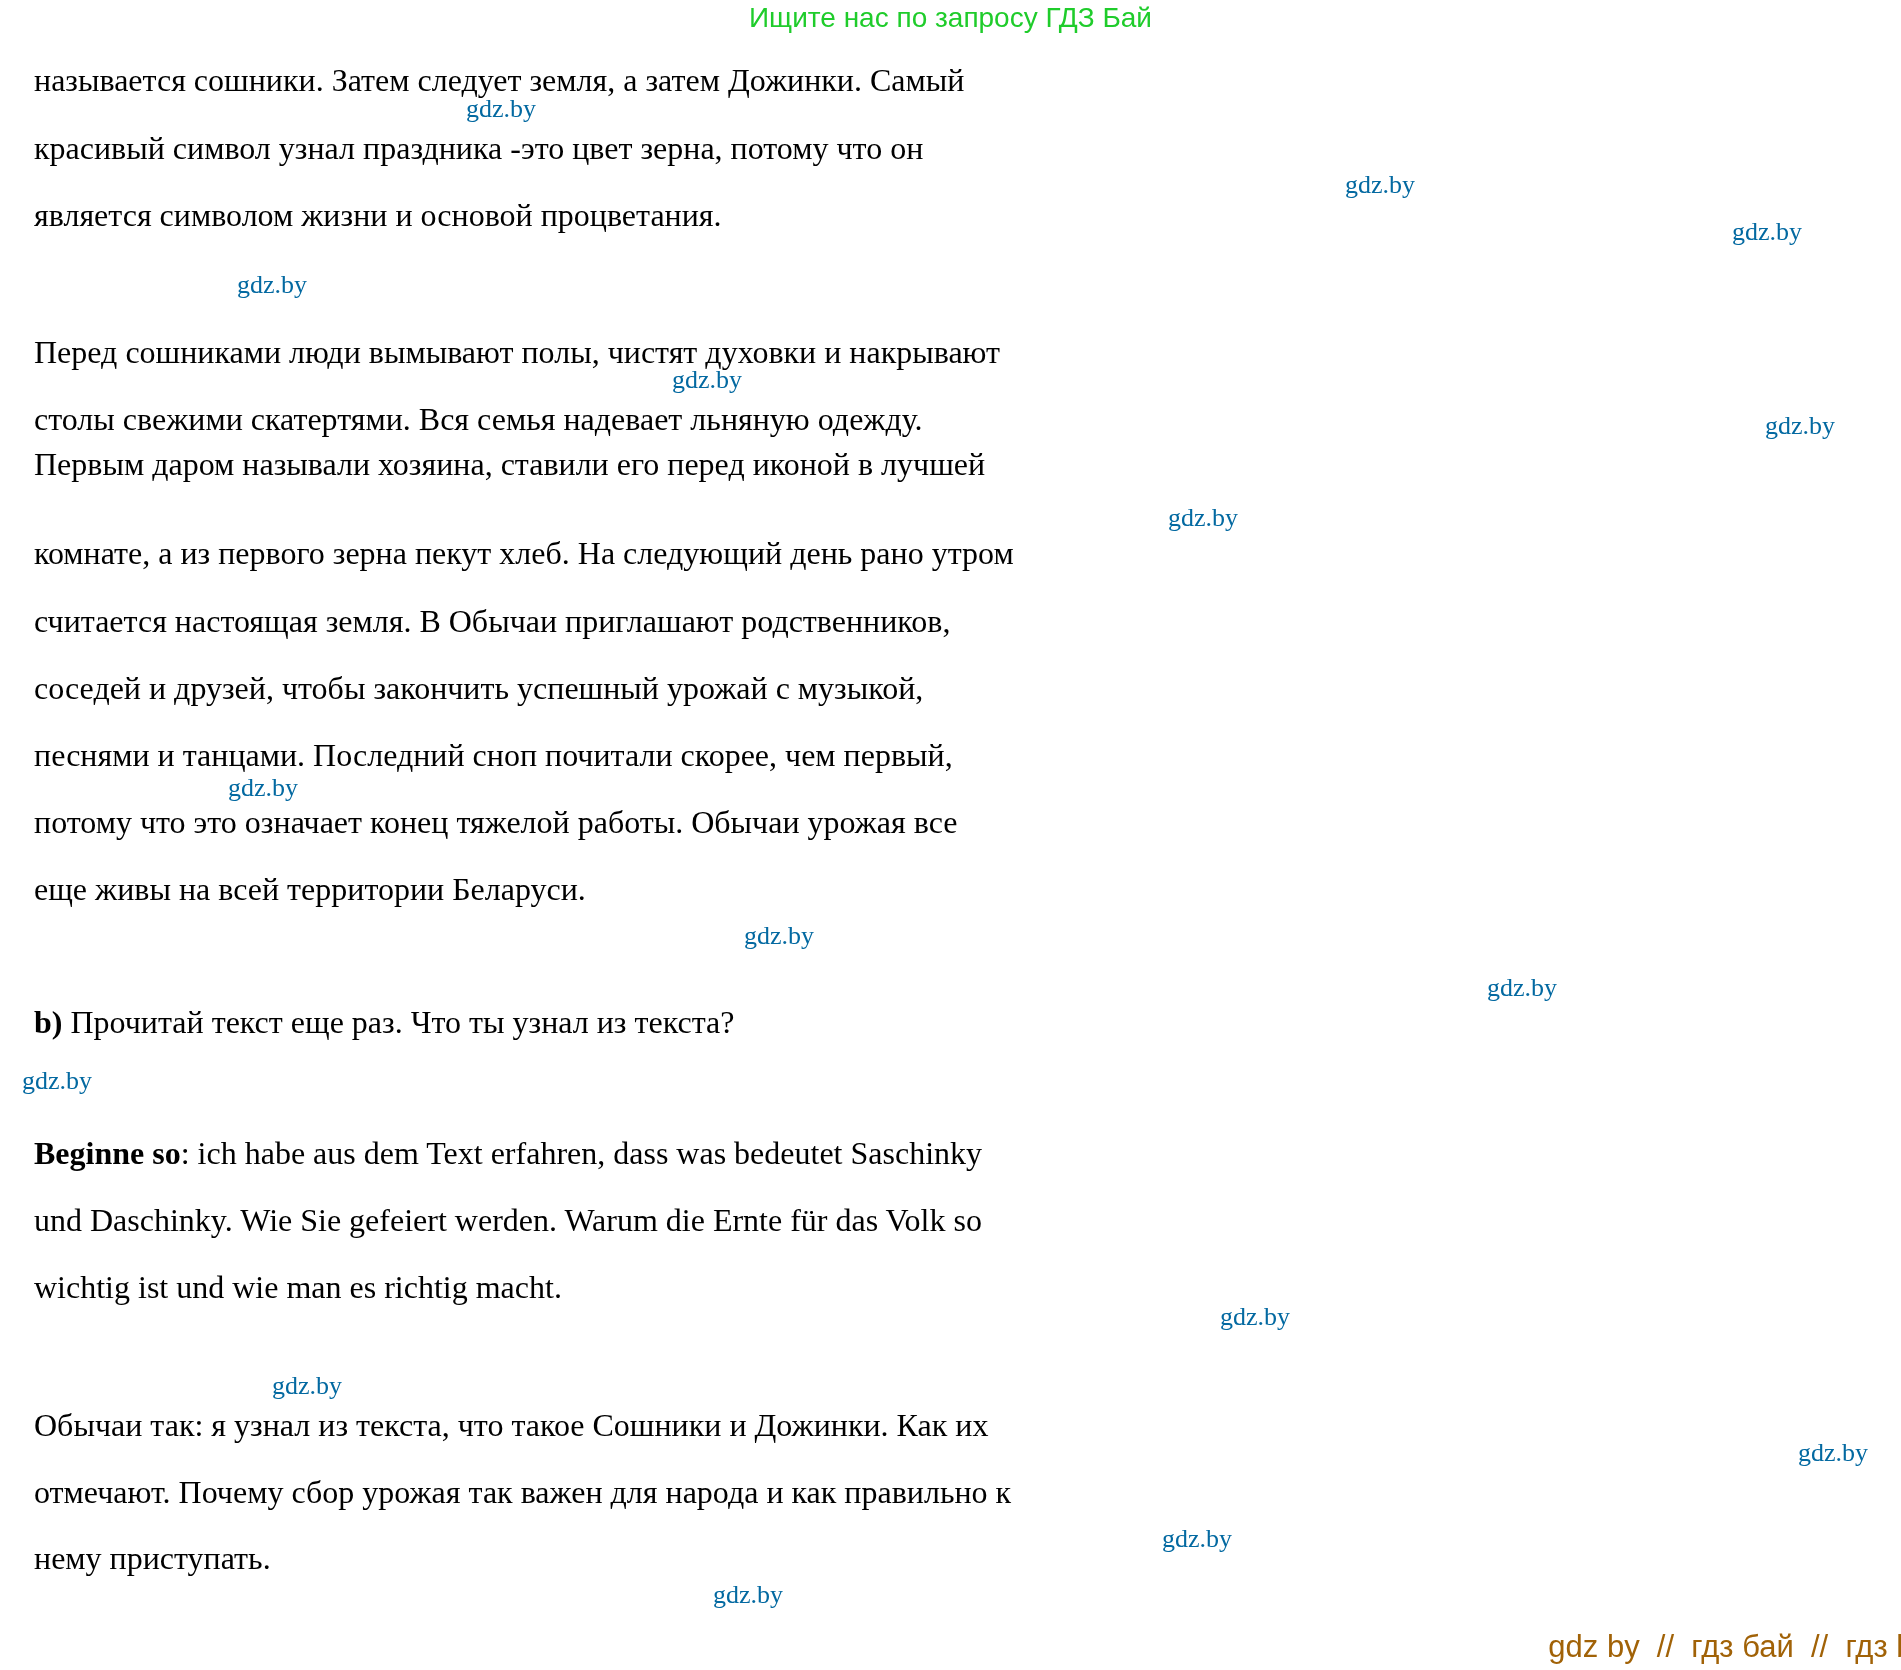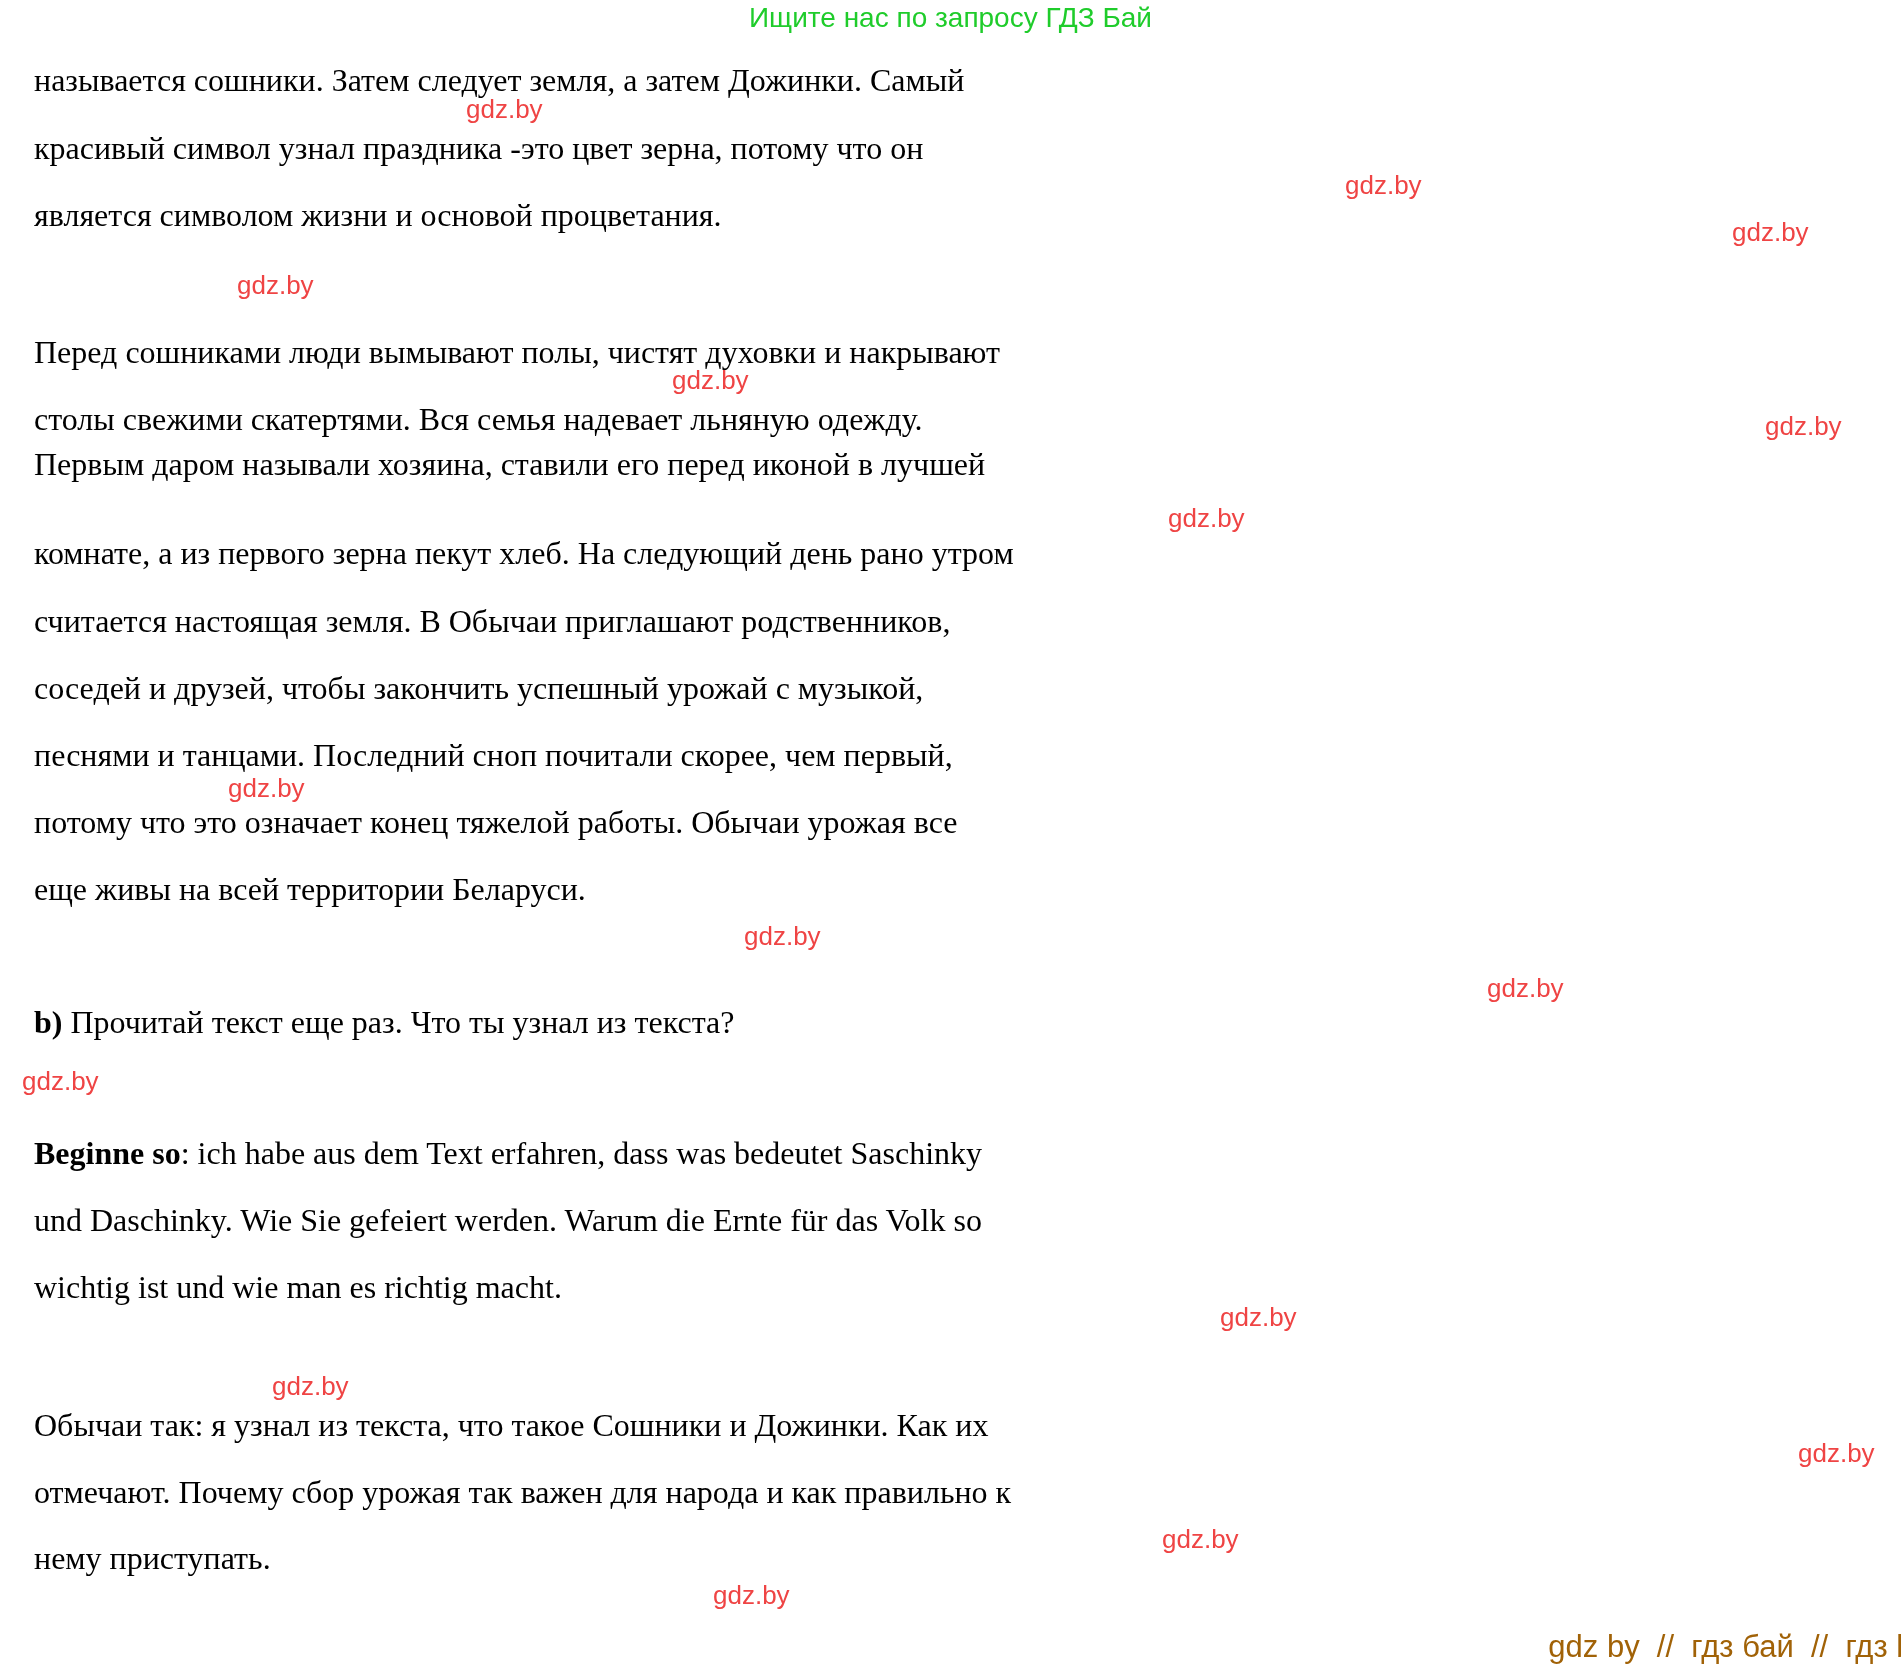--- a/index.html
+++ b/index.html
@@ -42,24 +42,24 @@
     left: 34px;
     font-family: "Liberation Serif", serif;
     font-size: 32px;
     line-height: 56px;
     color: #000000;
     white-space: nowrap;
   }
   .line b { font-weight: bold; }
   .wm {
     position: absolute;
-    font-family: Liberation Sans, sans-serif;
+    font-family: Liberation Serif, serif;
     font-size: 26px;
     line-height: 30px;
-    color: #ef4444;
+    color: #0369a1;
     white-space: nowrap;
   }
 </style>
 </head>
 <body>
 
 <div class="header">Ищите нас по запросу ГДЗ Бай</div>
 
 <div class="line" style="top:52px">называется сошники. Затем следует земля, а затем Дожинки. Самый</div>
 <div class="line" style="top:120px">красивый символ узнал праздника -это цвет зерна, потому что он</div>

